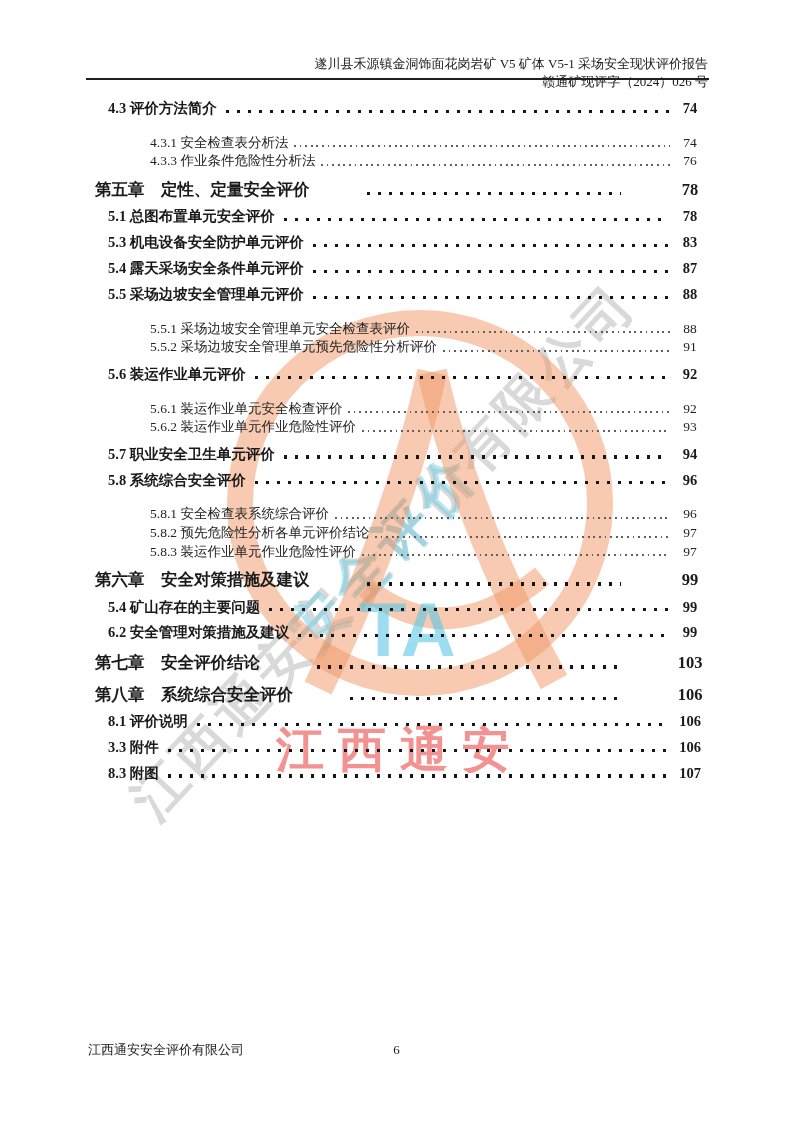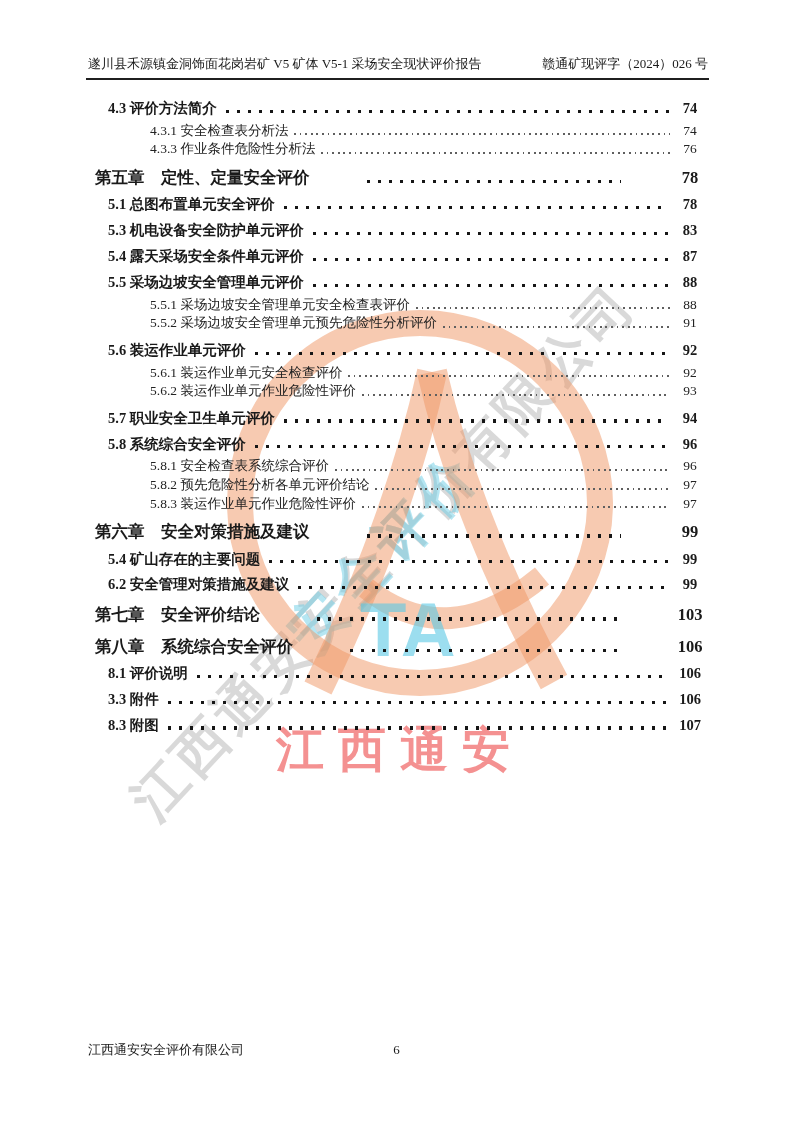--- a/index.html
+++ b/index.html
@@ -30,35 +30,35 @@
     font-size:48px;letter-spacing:14px;font-weight:bold;
     color:rgba(241,118,118,0.80);
     font-family:"Liberation Sans","DejaVu Sans",sans-serif;
   }
   .wm-logo{left:0;top:0;}
   
   .content{position:relative;z-index:1;}
   .header{
     position:absolute;left:88px;right:85px;top:55px;
     display:flex;justify-content:space-between;align-items:flex-end;
-    font-size:13px;color:#1a1a1a;
+    font-size:13px;color:#1a1a1a;flex-direction:column;
   }
   .header-rule{
     position:absolute;left:86px;right:84px;top:78px;height:2px;
     background:#1f1f1f;
   }
   .toc{
     position:absolute;left:88px;right:88px;top:92px;
     width:617px;
   }
   .row{display:flex;align-items:flex-end;line-height:1.3;}
   .row.chapter{margin-top:10px;font-size:16.5px;font-weight:bold;padding-left:7px;gap:48px;}
   .row.section{margin-top:7px;font-size:14.5px;font-weight:bold;padding-left:20px;}
   .row.sub{margin-top:1px;font-size:13.5px;font-weight:normal;padding-left:62px;color:#222;}
-  .section + .sub{margin-top:4px;}
+  .section + .sub{margin-top:16px;}
   .sub + .section,.sub + .chapter{margin-top:9px;}
   .row .txt{white-space:pre;}
   .lead{
     flex:1;height:3.2px;margin:0 6px 5px 9px;
     background:repeating-linear-gradient(90deg,#161616 0 3.2px,transparent 3.2px 11px);
   }
   .sub .lead{
     height:2px;margin:0 5px 4px 6px;
     background:repeating-linear-gradient(90deg,#5f5f5f 0 1.8px,transparent 1.8px 5.6px);
   }

